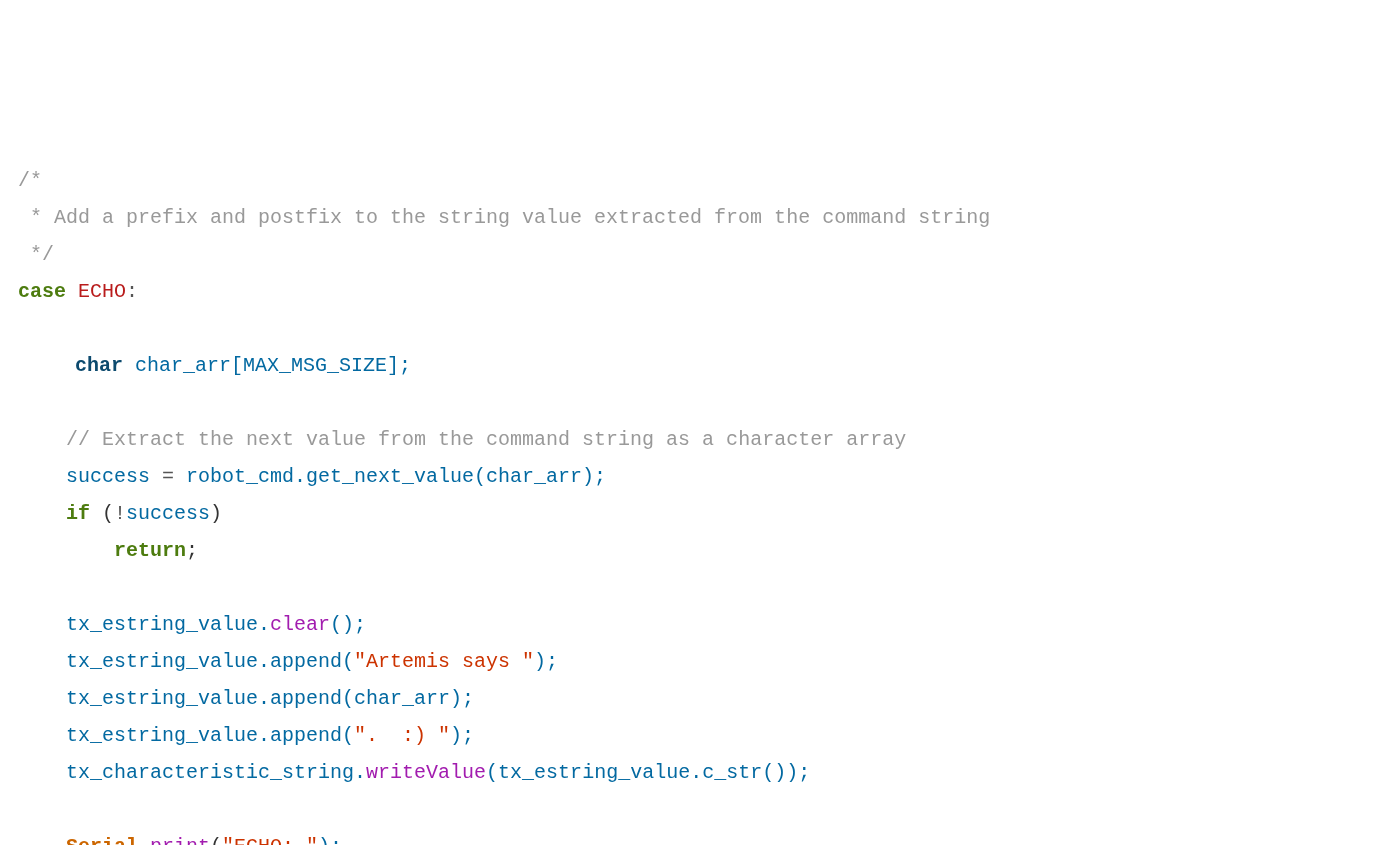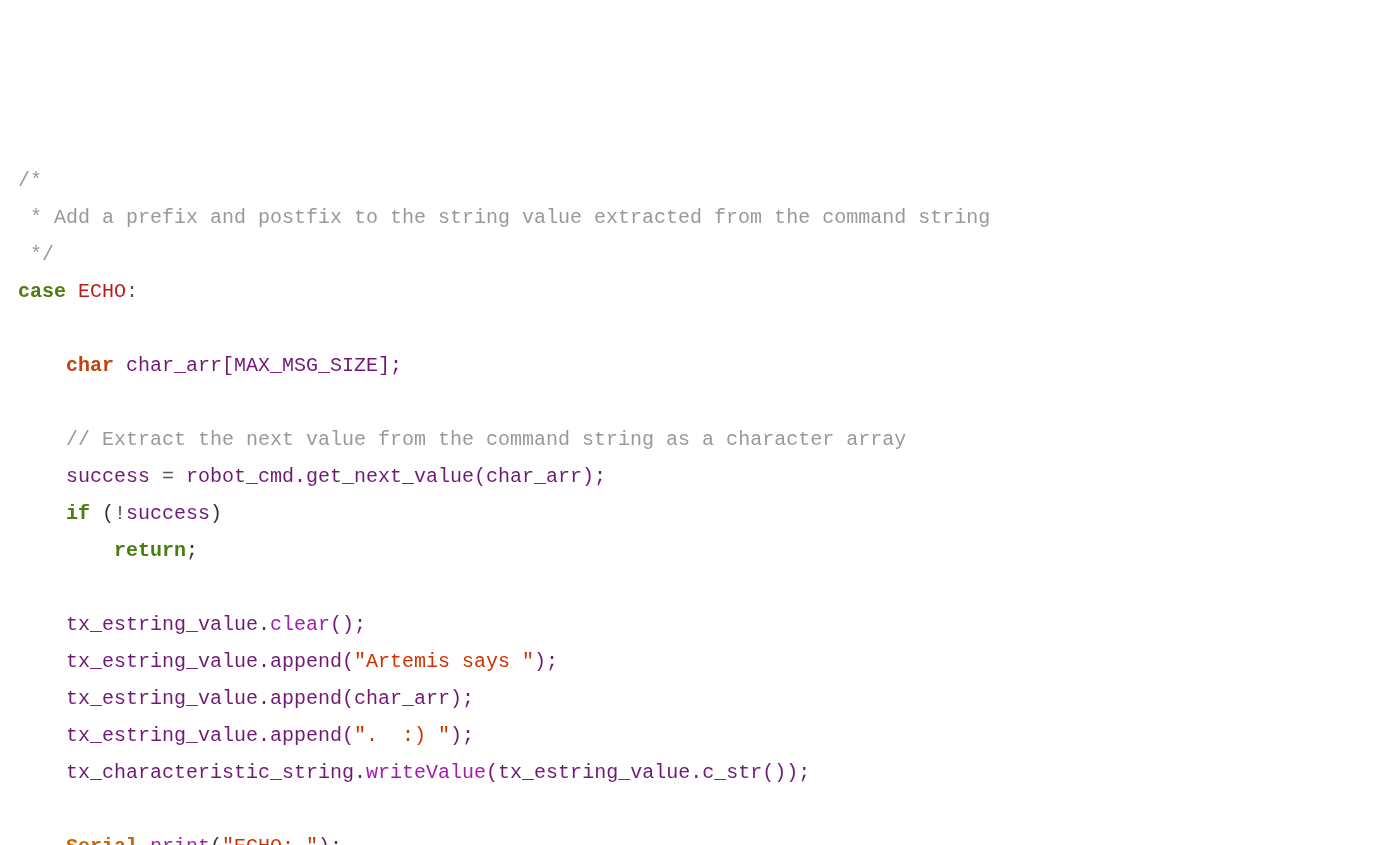--- a/index.html
+++ b/index.html
@@ -14,23 +14,23 @@
       line-height: 1.85;
       padding: 14px 18px;
       color: #333333;
       white-space: pre;
     }
     .code-container {
       display: block;
     }
     .tok-comment { color: #999999; }
     .tok-keyword { color: #4d7c0f; font-weight: 700; }
-    .tok-type { color: #c2410c; font-weight: 700; }
+    .tok-type { color: #0c4a6e; font-weight: 700; margin-left: 9px; }
     .tok-label { color: #b91c1c; }
-    .tok-plain { color: #701a75; }
+    .tok-plain { color: #0369a1; }
     .tok-operator { color: #555555; }
     .tok-punct { color: #333333; }
     .tok-func { color: #a21caf; }
     .tok-string { color: #cc3300; }
     .tok-builtin { color: #cc6600; font-weight: 700; }
     .line { display: block; }
   </style>
 </head>
 <body>
 

